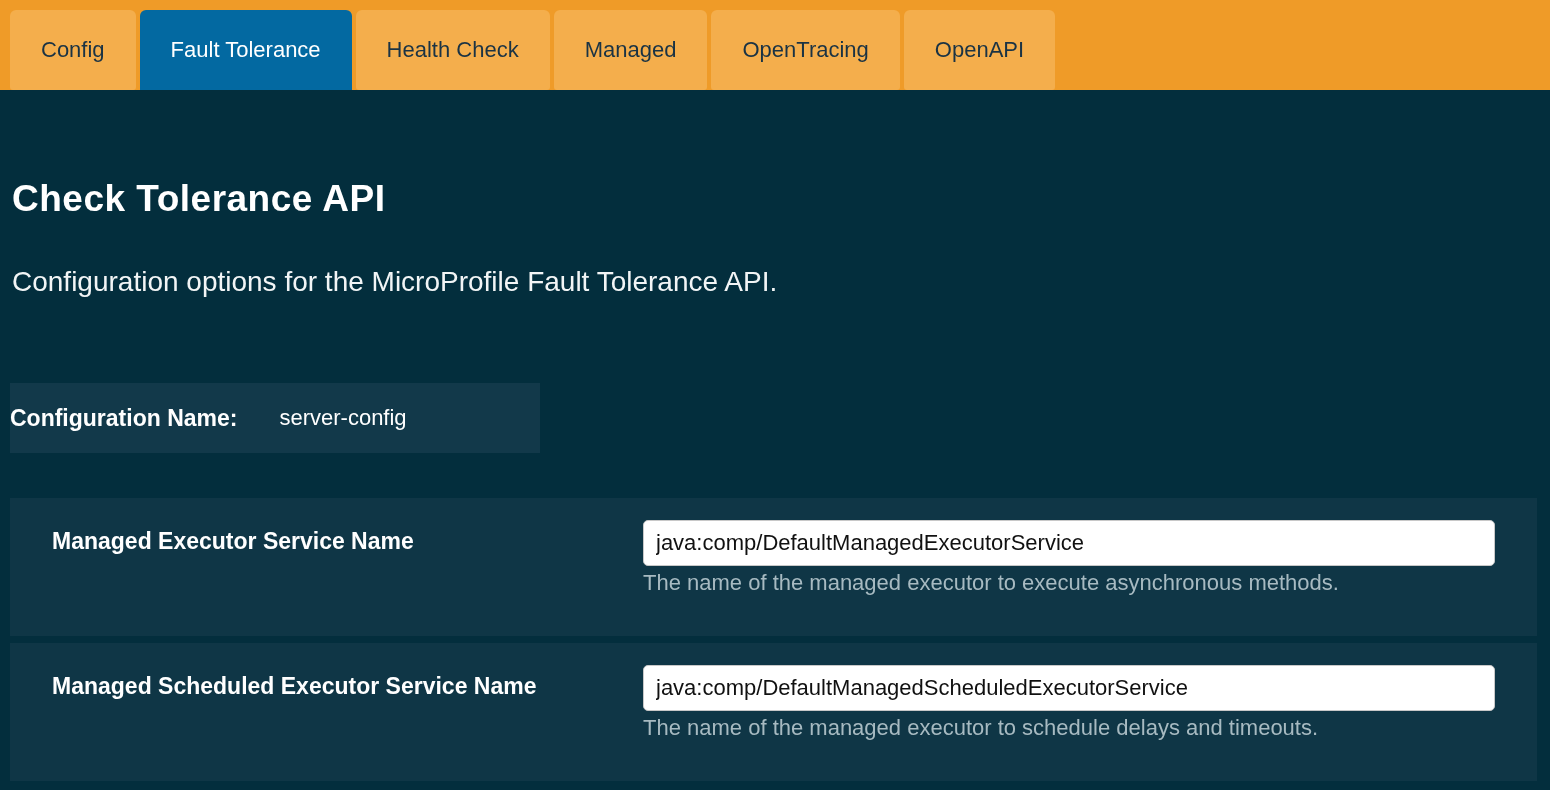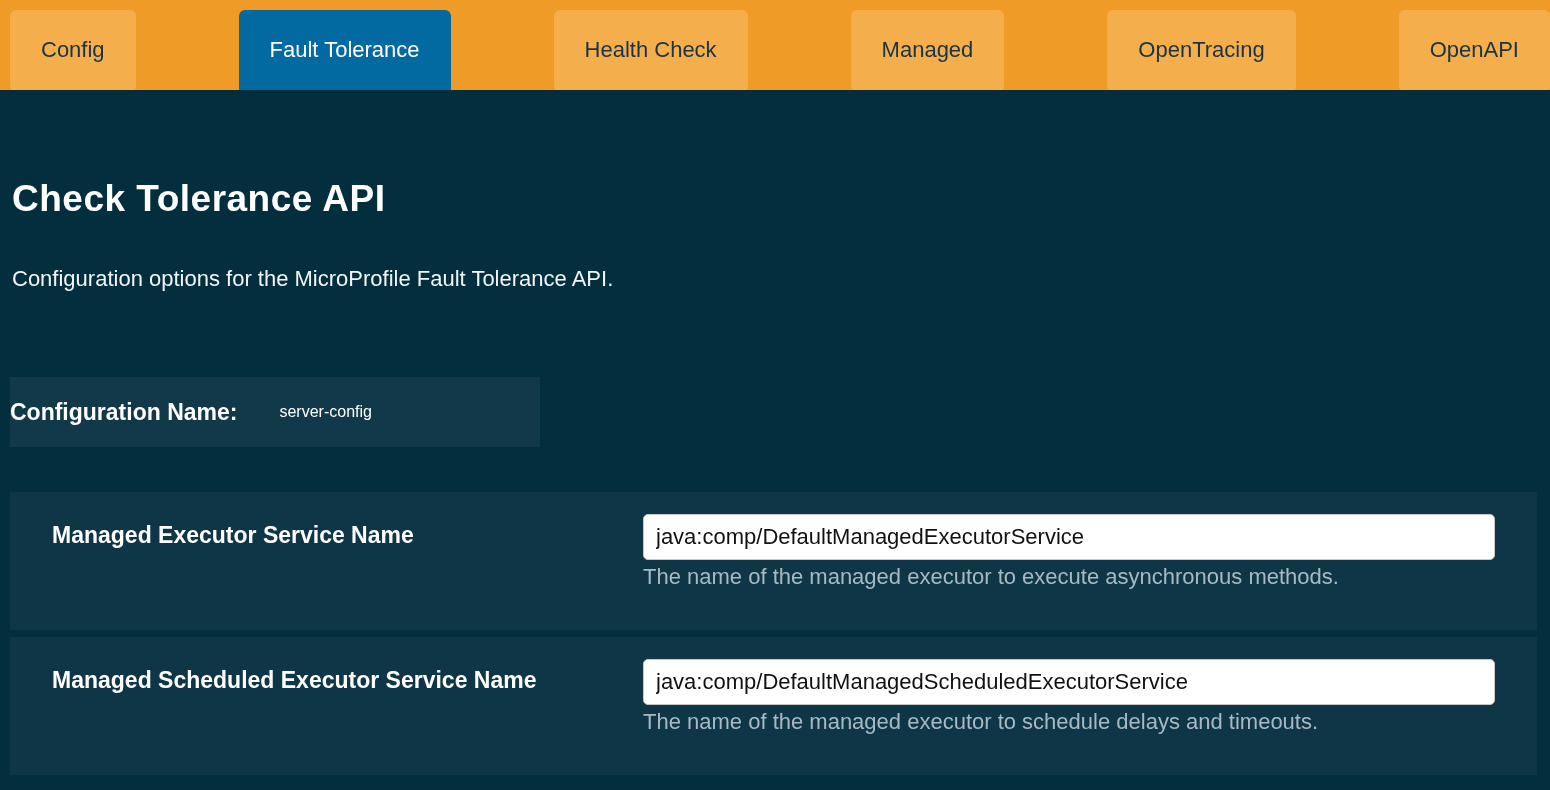--- a/index.html
+++ b/index.html
@@ -11,21 +11,20 @@
   }
 
   
   .tabbar {
     width: 100%; height: 90px;
     background: #EF9B28;
     display: flex;
     align-items: flex-end;
     padding-left: 10px;
     gap: 4px;
-    justify-content: space-between;
   }
   .tab {
     height: 80px;
     background: #F4AE4C;
     color: #1A3344;
     font-size: 22px;
     display: flex;
     align-items: center;
     padding: 0 31px;
     border-radius: 6px 6px 3px 3px;
@@ -43,40 +42,40 @@
 
   h1.page-title {
     color: #FFFFFF;
     font-size: 37px;
     font-weight: bold;
     margin: 88px 0 0 12px;
     letter-spacing: 0.5px;
   }
   .page-subtitle {
     color: #F2F5F6;
-    font-size: 22px;
+    font-size: 28px;
     margin: 46px 0 0 12px;
   }
 
   .config-name-box {
     margin: 85px 0 0 10px;
     width: 530px;
     height: 70px;
     background: #12394A;
     display: flex;
     align-items: center;
   }
   .config-name-box .cfg-label {
     color: #FFFFFF;
     font-size: 23px;
     font-weight: bold;
   }
   .config-name-box .cfg-value {
     color: #FFFFFF;
-    font-size: 16px;
+    font-size: 22px;
     margin-left: 42px;
   }
 
   .rows { margin-top: 45px; }
   .field-row {
     display: flex;
     background: #0F3646;
     margin: 0 13px 7px 10px;
     min-height: 138px;
     padding-top: 22px;

